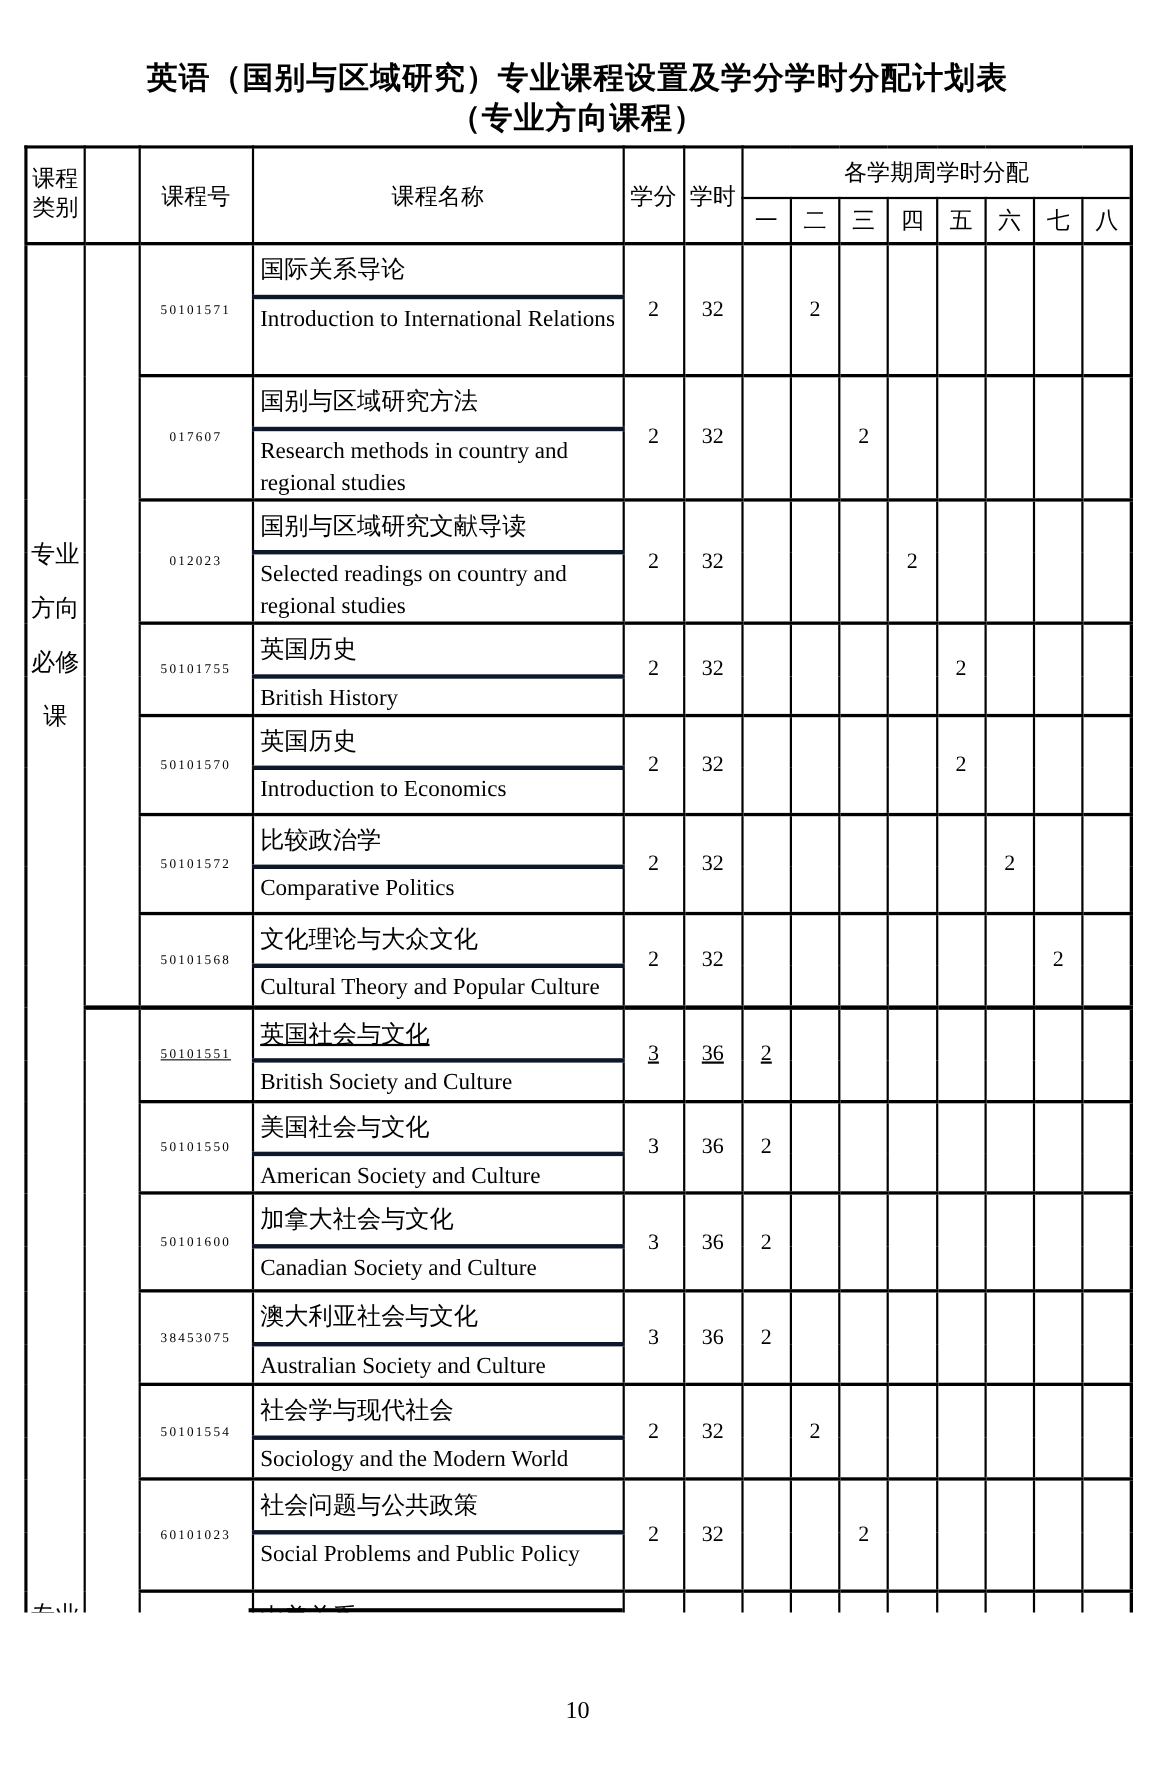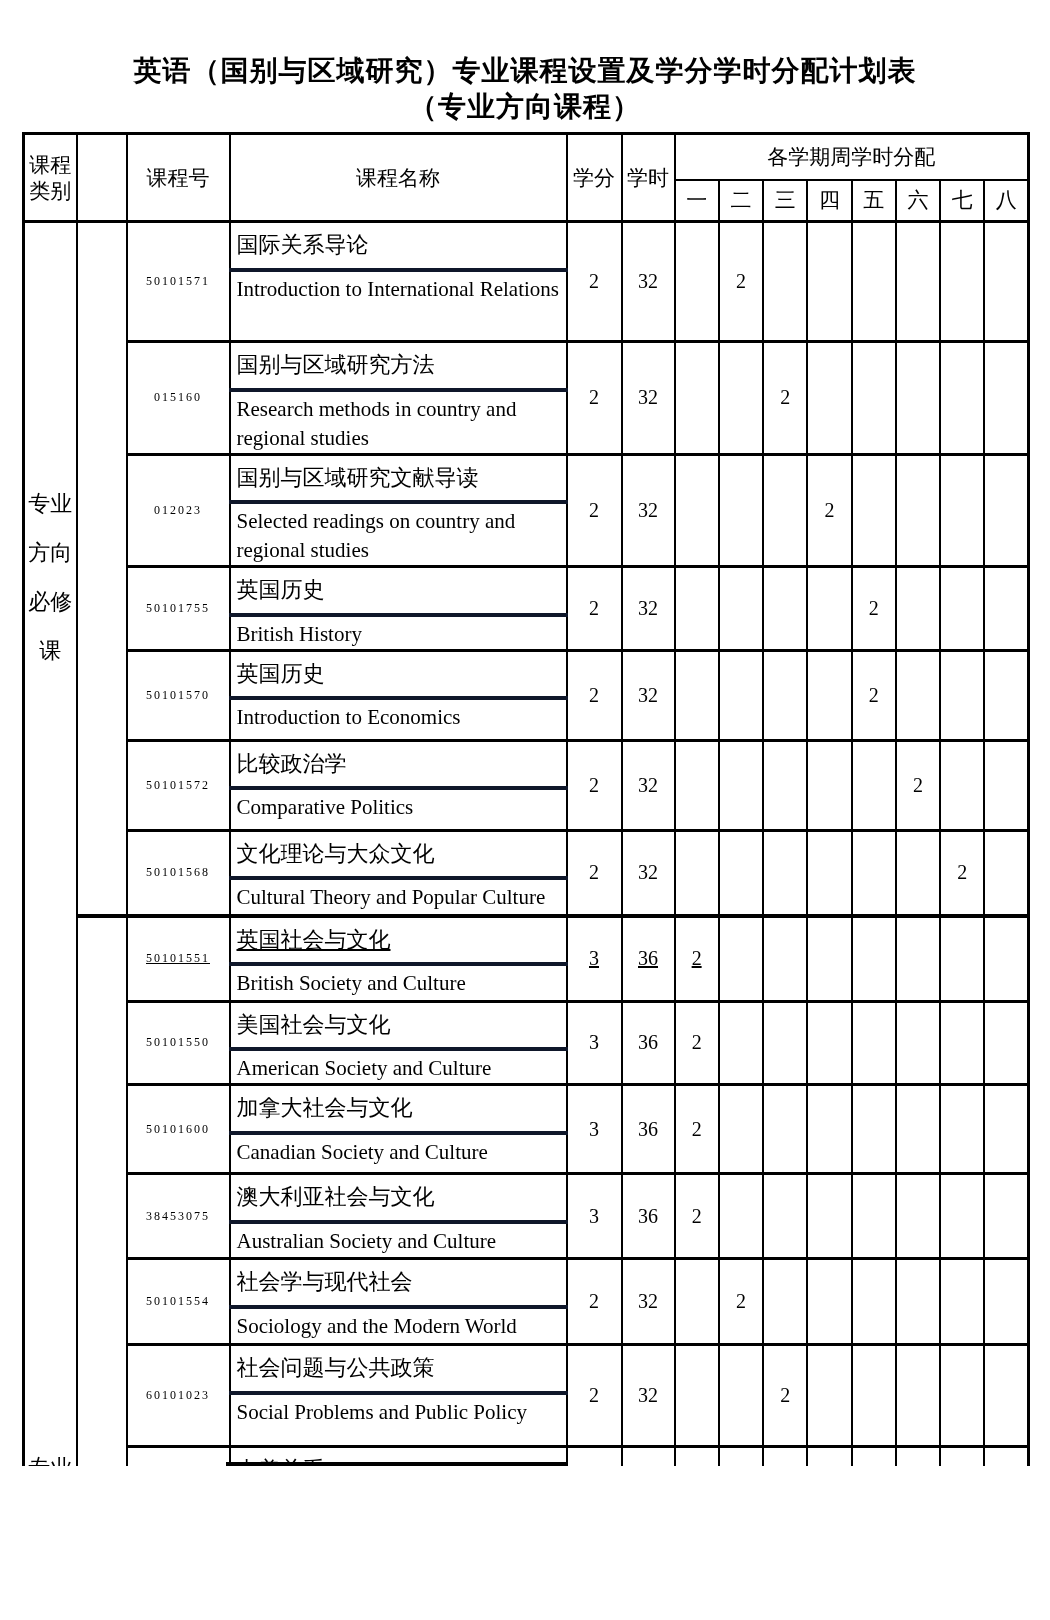--- a/index.html
+++ b/index.html
@@ -46,21 +46,21 @@
     border: 2px solid #000;
     font-weight: normal;
     text-align: center;
     vertical-align: middle;
     font-size: 21px;
     overflow: hidden;
   }
   thead th { font-size: 21px; line-height: 26px; }
   thead th[rowspan] { border-bottom-width: 3px; }
   thead tr.h2 th { border-bottom-width: 3px; }
-  th.hdr-category { white-space: pre-line; }
+  th.hdr-category { white-space: pre-line; font-family: Liberation Mono, monospace; }
 
   
   td.cat-cell { position: relative; padding: 0; }
   .cat-label {
     position: absolute;
     left: 0;
     width: 100%;
     text-align: center;
     white-space: pre-line;
     font-size: 22px;
@@ -170,21 +170,21 @@
     <td class="sem" rowspan="2"></td>
     <td class="sem" rowspan="2"></td>
     <td class="sem" rowspan="2"></td>
     <td class="sem" rowspan="2"></td>
   </tr>
   <tr class="en-row" style="height: 72px;">
     <td class="name-en">Introduction to International Relations</td>
   </tr>
 
   <tr class="zh-row course-sep" style="height: 48px;">
-    <td class="no" rowspan="2">015160</td>
+    <td class="no" rowspan="2">017607</td>
     <td class="name-zh">国别与区域研究方法</td>
     <td class="credits" rowspan="2">2</td>
     <td class="hours" rowspan="2">32</td>
     <td class="sem" rowspan="2"></td>
     <td class="sem" rowspan="2"></td>
     <td class="sem" rowspan="2">2</td>
     <td class="sem" rowspan="2"></td>
     <td class="sem" rowspan="2"></td>
     <td class="sem" rowspan="2"></td>
     <td class="sem" rowspan="2"></td>
@@ -406,13 +406,14 @@
     <td class="sem" rowspan="2"></td>
     <td class="sem" rowspan="2"></td>
     <td class="sem" rowspan="2"></td>
   </tr>
 
 </tbody>
     </table>
     <div class="clip-line"></div>
   </div>
 
+  <div class="page-number">10</div>
 </div>
 
 </body></html>

